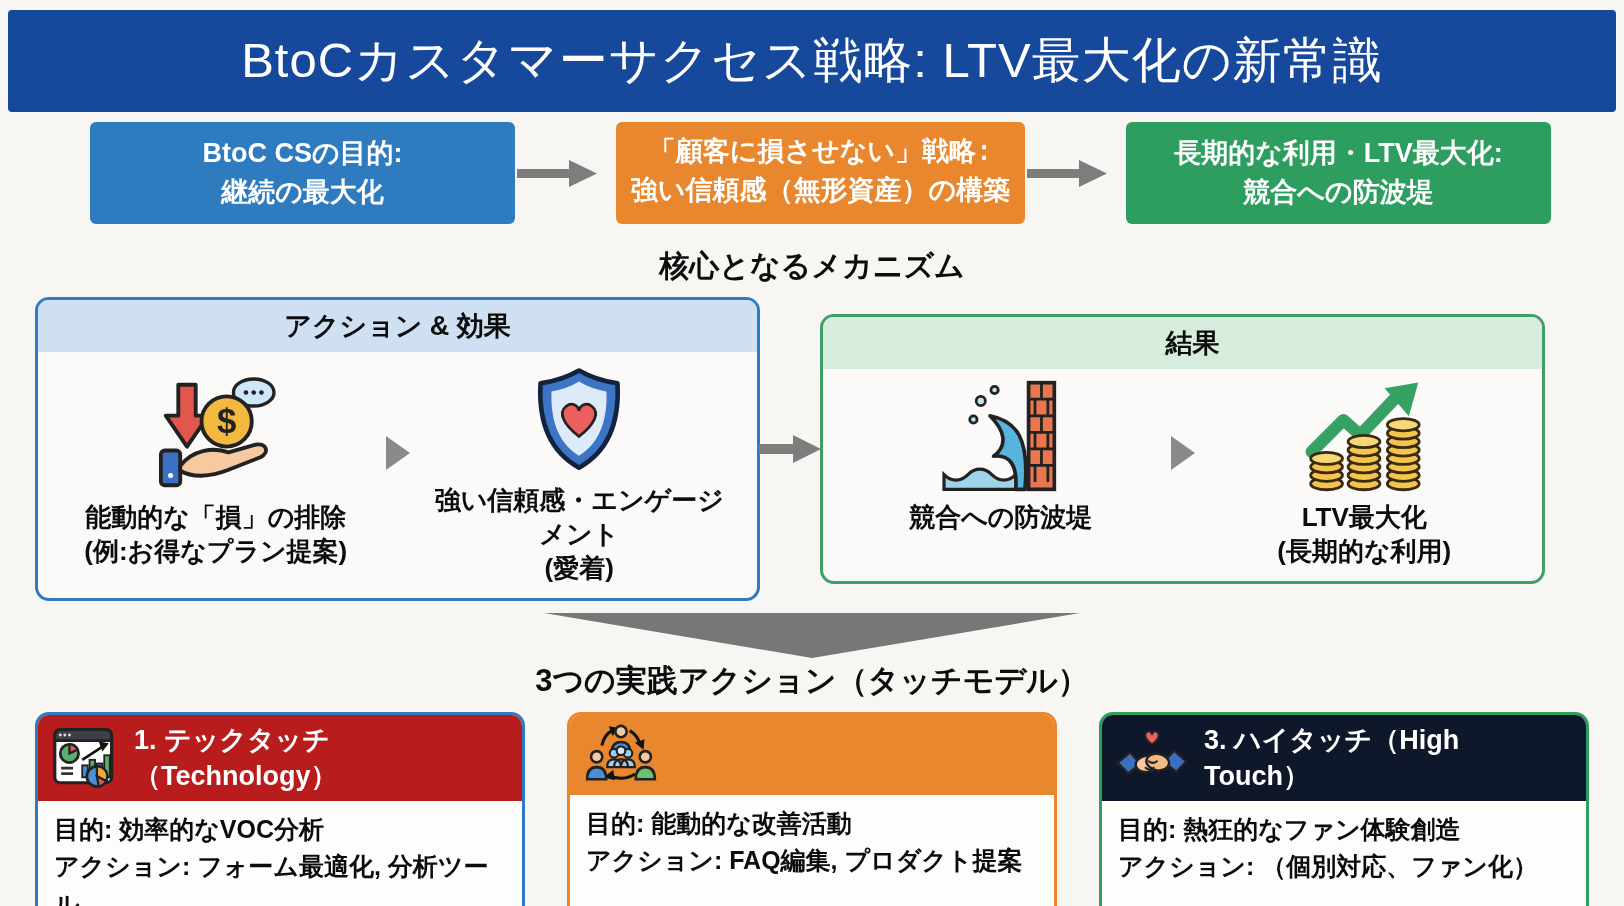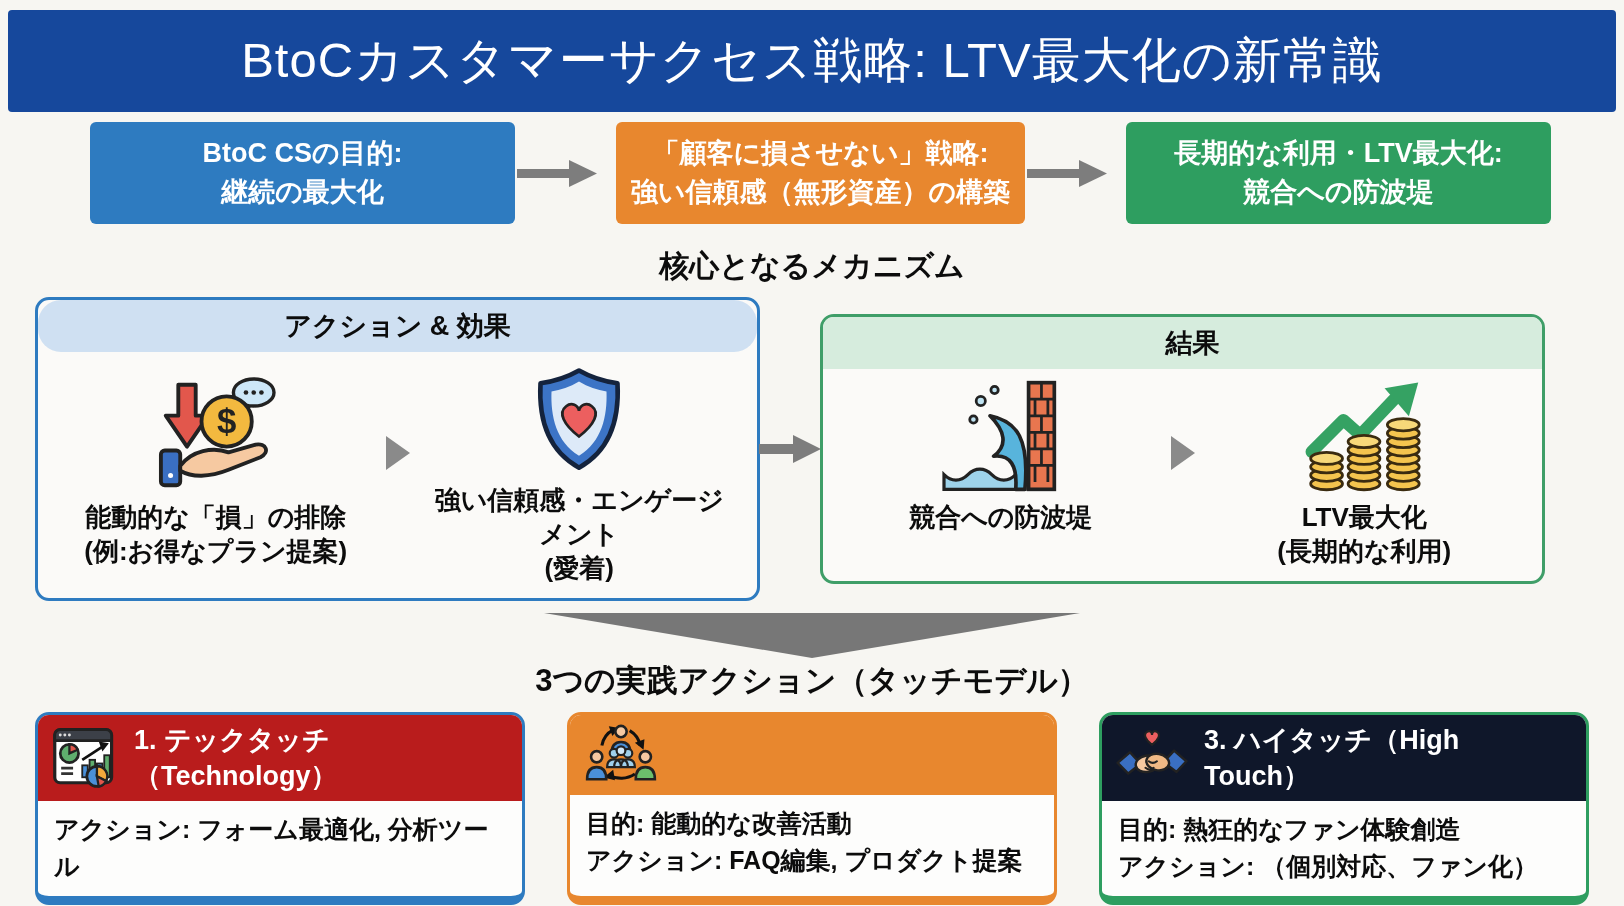--- a/index.html
+++ b/index.html
@@ -11,32 +11,32 @@
   
   .title-bar{margin:10px 8px 0;height:102px;background:#16489c;border-radius:4px;
              display:flex;align-items:center;justify-content:center;}
   .title-bar h1{margin:0;color:#fff;font-size:49px;letter-spacing:1px;font-weight:400;}
 
   
   .goal-heading{margin-top:15px;text-align:center;font-size:30px;color:#0c0c0c;}
   .goal-row{margin:10px 35px 0;display:flex;align-items:center;justify-content:center;}
   .goal-box{border-radius:6px;color:#fff;text-align:center;font-size:27px;line-height:1.45;
             display:flex;flex-direction:column;justify-content:center;padding:12px 10px;min-height:96px;margin-left:17px;}
-  .w1{width:425px;} .w2{width:409px;} .w3{width:425px;}
+  .w1{width:425px;} .w2{width:409px;font-family:Liberation Mono, monospace;} .w3{width:425px;}
   .c-blue{background:#2e7bc0;} .c-orange{background:#e8872e;} .c-green{background:#2e9e60;align-items:center;}
   .h-arrow{flex:0 0 auto;margin:0 2px;}
 
   
   .mech-heading{margin-top:22px;text-align:center;font-size:30px;color:#0c0c0c;}
   .mech-row{margin:10px 35px 0 35px;display:flex;align-items:center;}
   .panel{background:#fbfaf8;border:3px solid;border-radius:14px;width:725px;}
   .action-panel{border-color:#2e7bc0;}
   .result-panel{border-color:#3f9e68;}
   .panel-head{font-size:27px;text-align:center;padding:8px 0;border-radius:10px 10px 0 0;color:#0c0c0c;}
-  .action-panel .panel-head{background:#cfe0f2;border-radius:23px;}
+  .action-panel .panel-head{background:#cfe0f2;}
   .result-panel .panel-head{background:#d6ecdd;padding-left:20px;}
   .panel-body{display:flex;align-items:center;justify-content:space-evenly;padding:8px 8px 12px;}
   .mech-item{display:flex;flex-direction:column;align-items:center;width:44%;}
   .mech-icon{height:116px;display:flex;align-items:flex-end;justify-content:center;margin-bottom:8px;}
   .mech-line{font-size:26px;line-height:1.3;min-height:34px;text-align:center;color:#0c0c0c;}
   .chev{width:0;height:0;border-top:17px solid transparent;border-bottom:17px solid transparent;
         border-left:24px solid #8a8a8a;margin-top:-40px;}
   .mid-arrow{flex:0 0 auto;margin:0 -1px;}
 
   
@@ -218,20 +218,21 @@
             <path d="M33 38 L56 23" stroke="#111" stroke-width="3"></path>
               <polygon points="51,18 62,20 55,29" fill="#111"></polygon>
             <circle cx="49" cy="56" r="11" fill="#4a90d9" stroke="#222" stroke-width="3"></circle>
             <path d="M49 56 V45 A11 11 0 0 1 59 61 Z" fill="#f2a93c" stroke="#222" stroke-width="2.5"></path>
             <path d="M49 56 L59 61 A11 11 0 0 1 51 67 Z" fill="#e2574c" stroke="#222" stroke-width="2.5"></path>
           </svg>
         </span>
         <span class="card-title">1. テックタッチ（Technology）</span>
       </div>
       <div class="card-body">
+        <div>目的: 効率的なVOC分析</div>
         <div>アクション: フォーム最適化, 分析ツール</div>
       </div>
     </section>
 
     <section class="card orange">
       <div class="card-head">
         <span class="card-icon">
           <svg width="74" height="66" viewBox="0 0 84 76">
             <path d="M20 27 A25 25 0 0 1 33 9" fill="none" stroke="#111" stroke-width="3.5"></path>
               <polygon points="28,5 40,7 32,16" fill="#111"></polygon>

